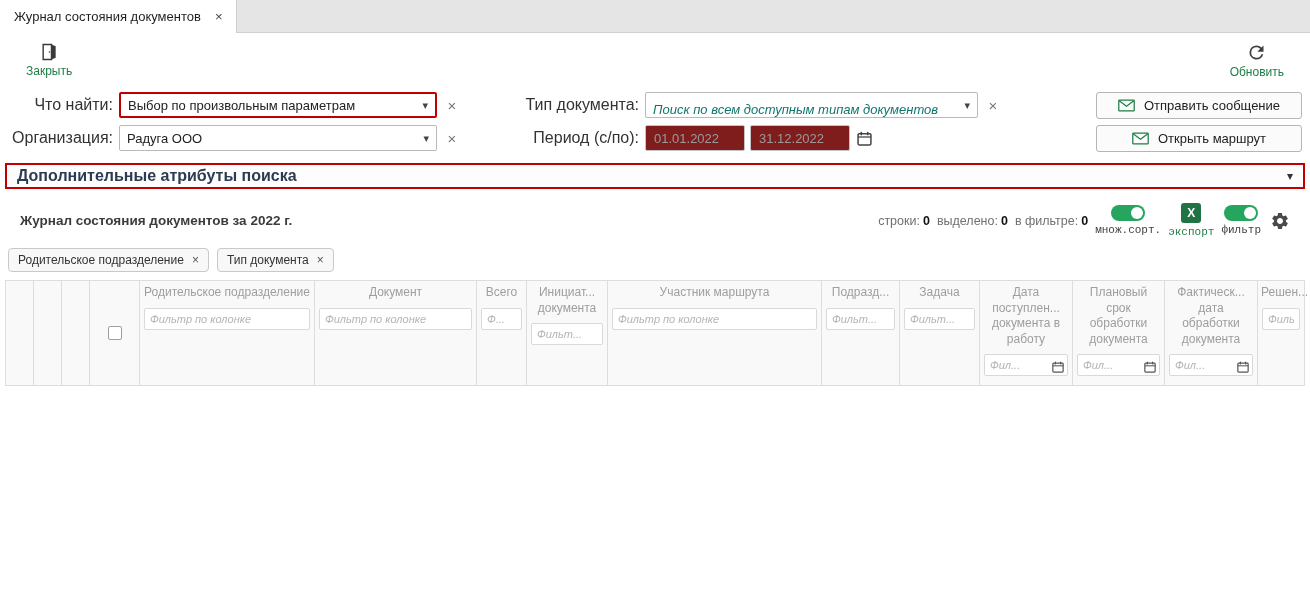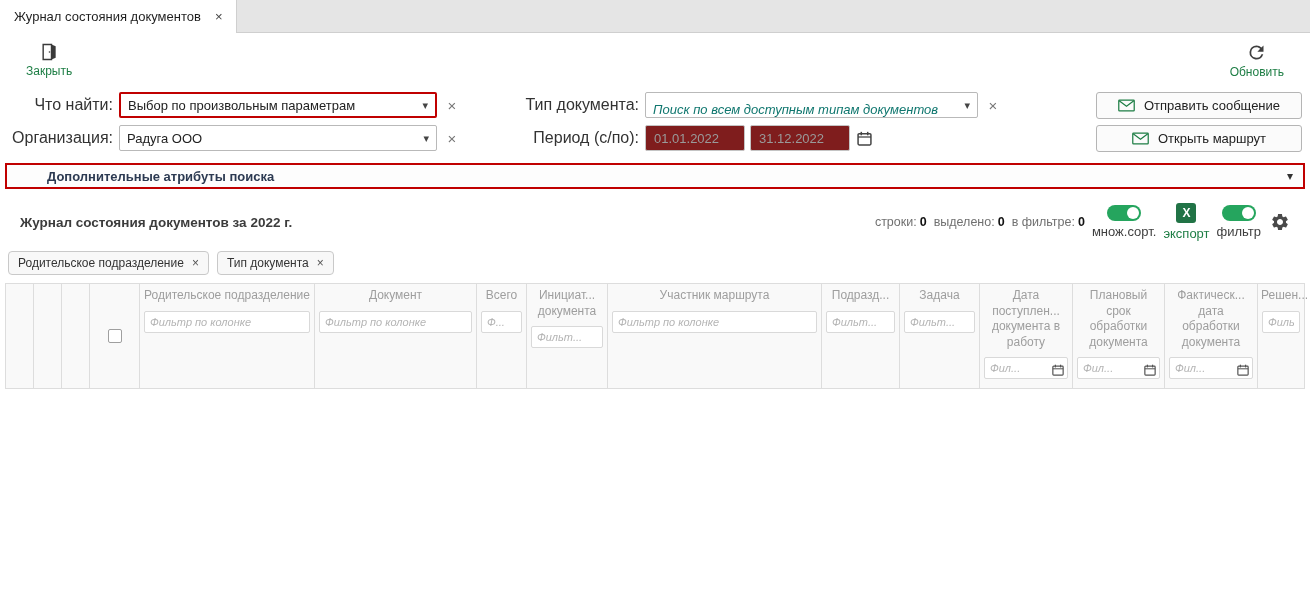--- a/index.html
+++ b/index.html
@@ -38,31 +38,31 @@
              font-size:13px; padding:0 8px; font-family:inherit; background:#7f1d1d; }
   .datebox + .datebox { margin-left:5px; }
   .calbtn { margin-left:7px; display:flex; align-items:center; cursor:pointer; }
   .actionbtn { margin-left:auto; width:206px; height:27px; border:1px solid #b5b5b5; border-radius:3px;
                background:#fbfbfb; display:flex; align-items:center; justify-content:center; gap:9px;
                font-size:13px; color:#222; cursor:pointer; flex-shrink:0; }
 
   
   .attr-panel { margin:5px 5px 0; height:26px; border:2px solid #c00000; background:#fdfdfd; display:flex;
                 align-items:center; justify-content:space-between; padding:0 10px; cursor:pointer; flex-shrink:0; }
-  .attr-title { font-size:13px; font-weight:bold; color:#2c3a52;margin-left:30px; }
+  .attr-title { font-size:16px; font-weight:bold; color:#2c3a52; }
   .attr-chev { color:#333; font-size:12px; }
 
   
   .grid-head { display:flex; align-items:center; padding:14px 20px 6px; flex-shrink:0; }
   .grid-title { font-size:13.5px; font-weight:bold; color:#3c3c3c; }
   .grid-right { margin-left:auto; display:flex; align-items:center; gap:7px; }
   .counter { font-size:12.5px; color:#707070; white-space:nowrap; }
   .counter b { color:#111; margin-left:3px; }
   .ctrl { display:flex; flex-direction:column; align-items:center; gap:3px; cursor:pointer; }
-  .ctrl-label { font-size:13px; color:#3f3f3f; }
+  .ctrl-label { font-size:11px; color:#3f3f3f;font-family:Liberation Mono, monospace; }
   .ctrl-label.green { color:#1e7e45; }
   .toggle { width:34px; height:16px; border-radius:8px; background:#25a55e; position:relative; }
   .toggle::after { content:""; position:absolute; top:2px; right:2px; width:12px; height:12px; border-radius:50%; background:#fff; }
   .xlicon { width:20px; height:20px; background:#217346; border-radius:3px; color:#fff; font-weight:bold;
             font-size:12px; display:flex; align-items:center; justify-content:center; }
   .gear { display:flex; margin-left:2px; cursor:pointer; }
 
   
   .chips { display:flex; gap:8px; padding:4px 8px 8px; flex-shrink:0; }
   .chip { display:flex; align-items:center; gap:8px; border:1px solid #c9c9c9; background:#f8f8f8;

